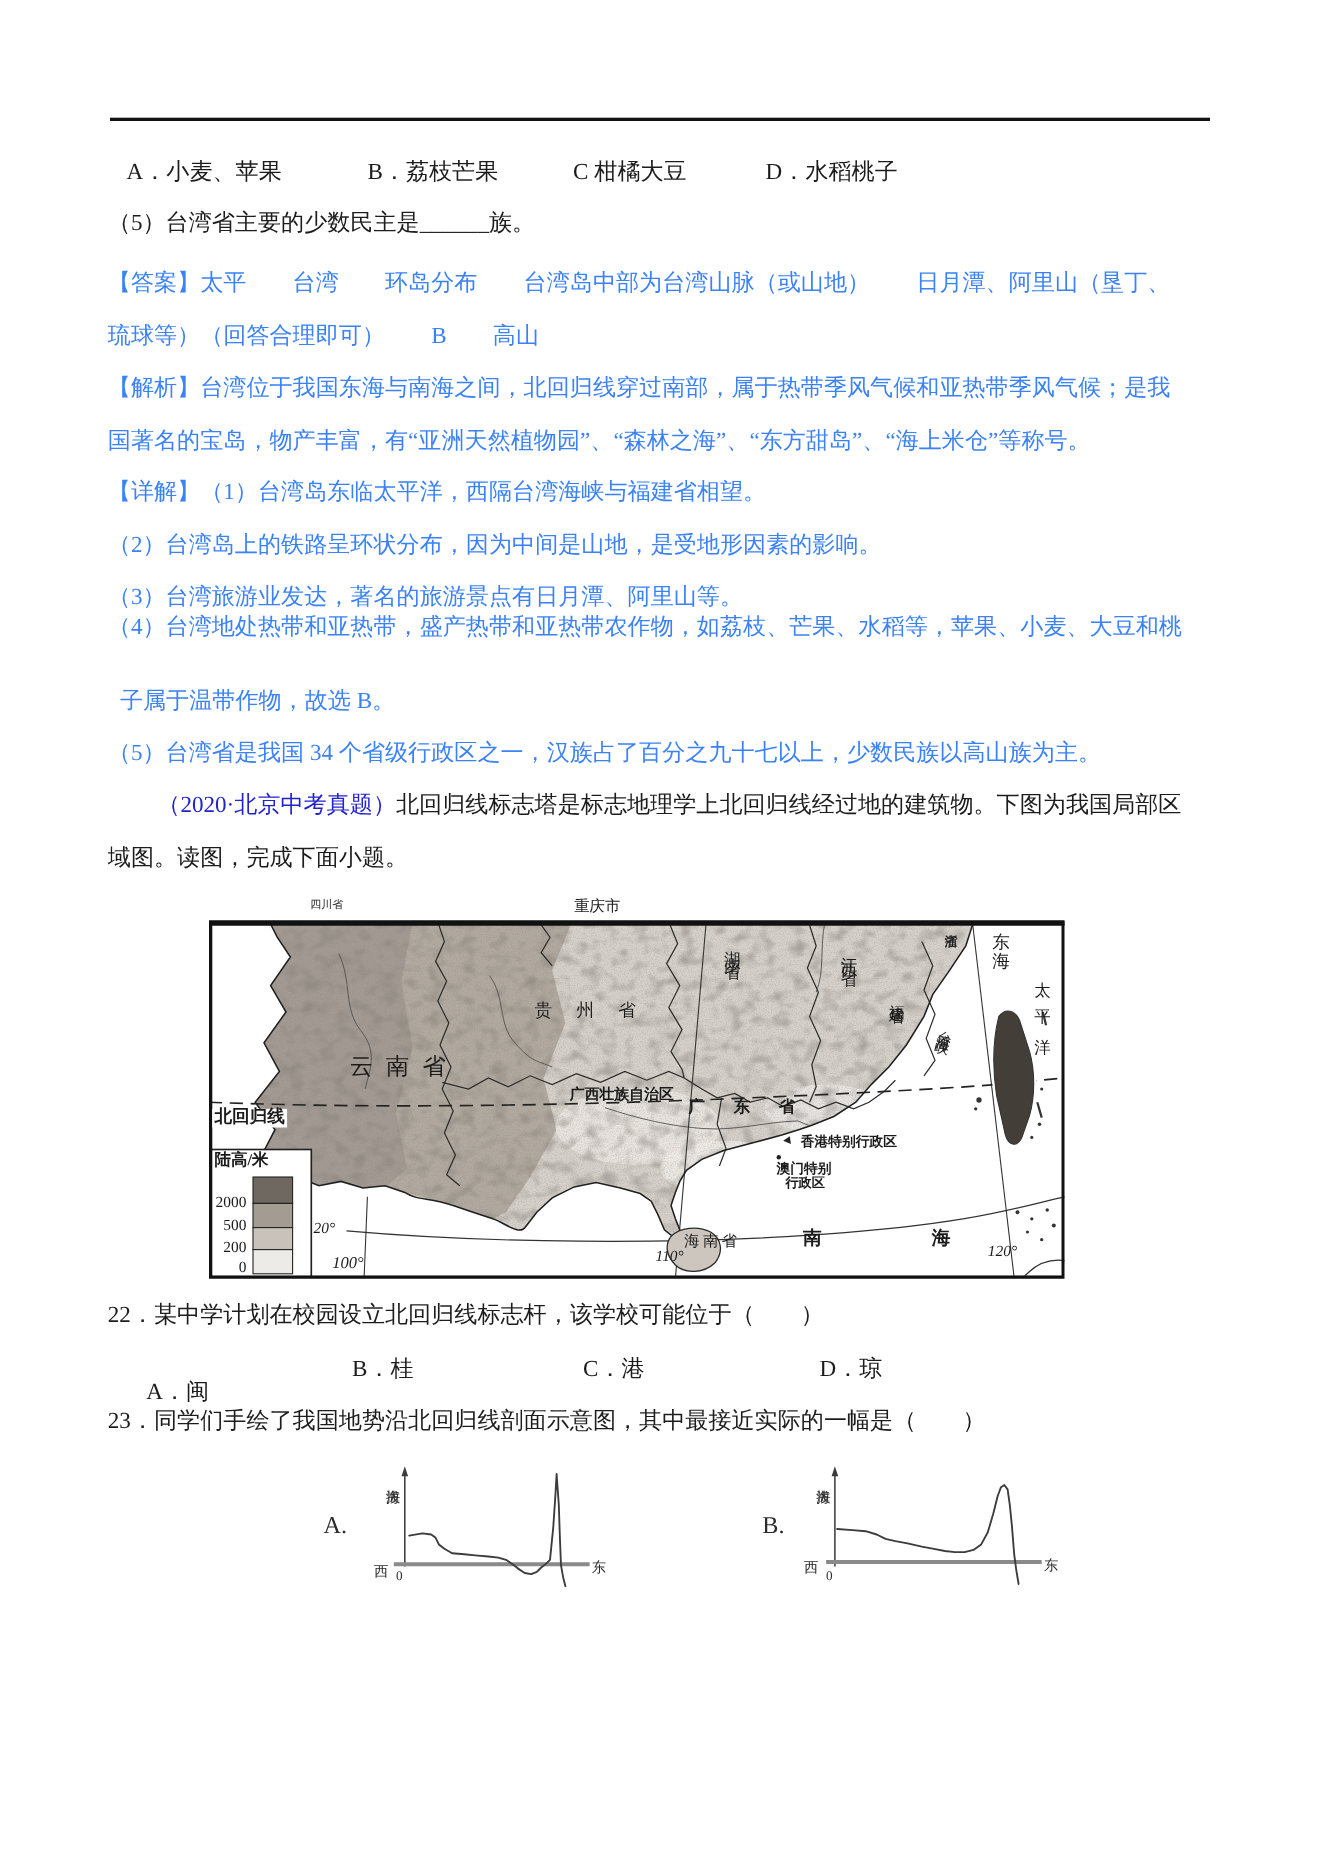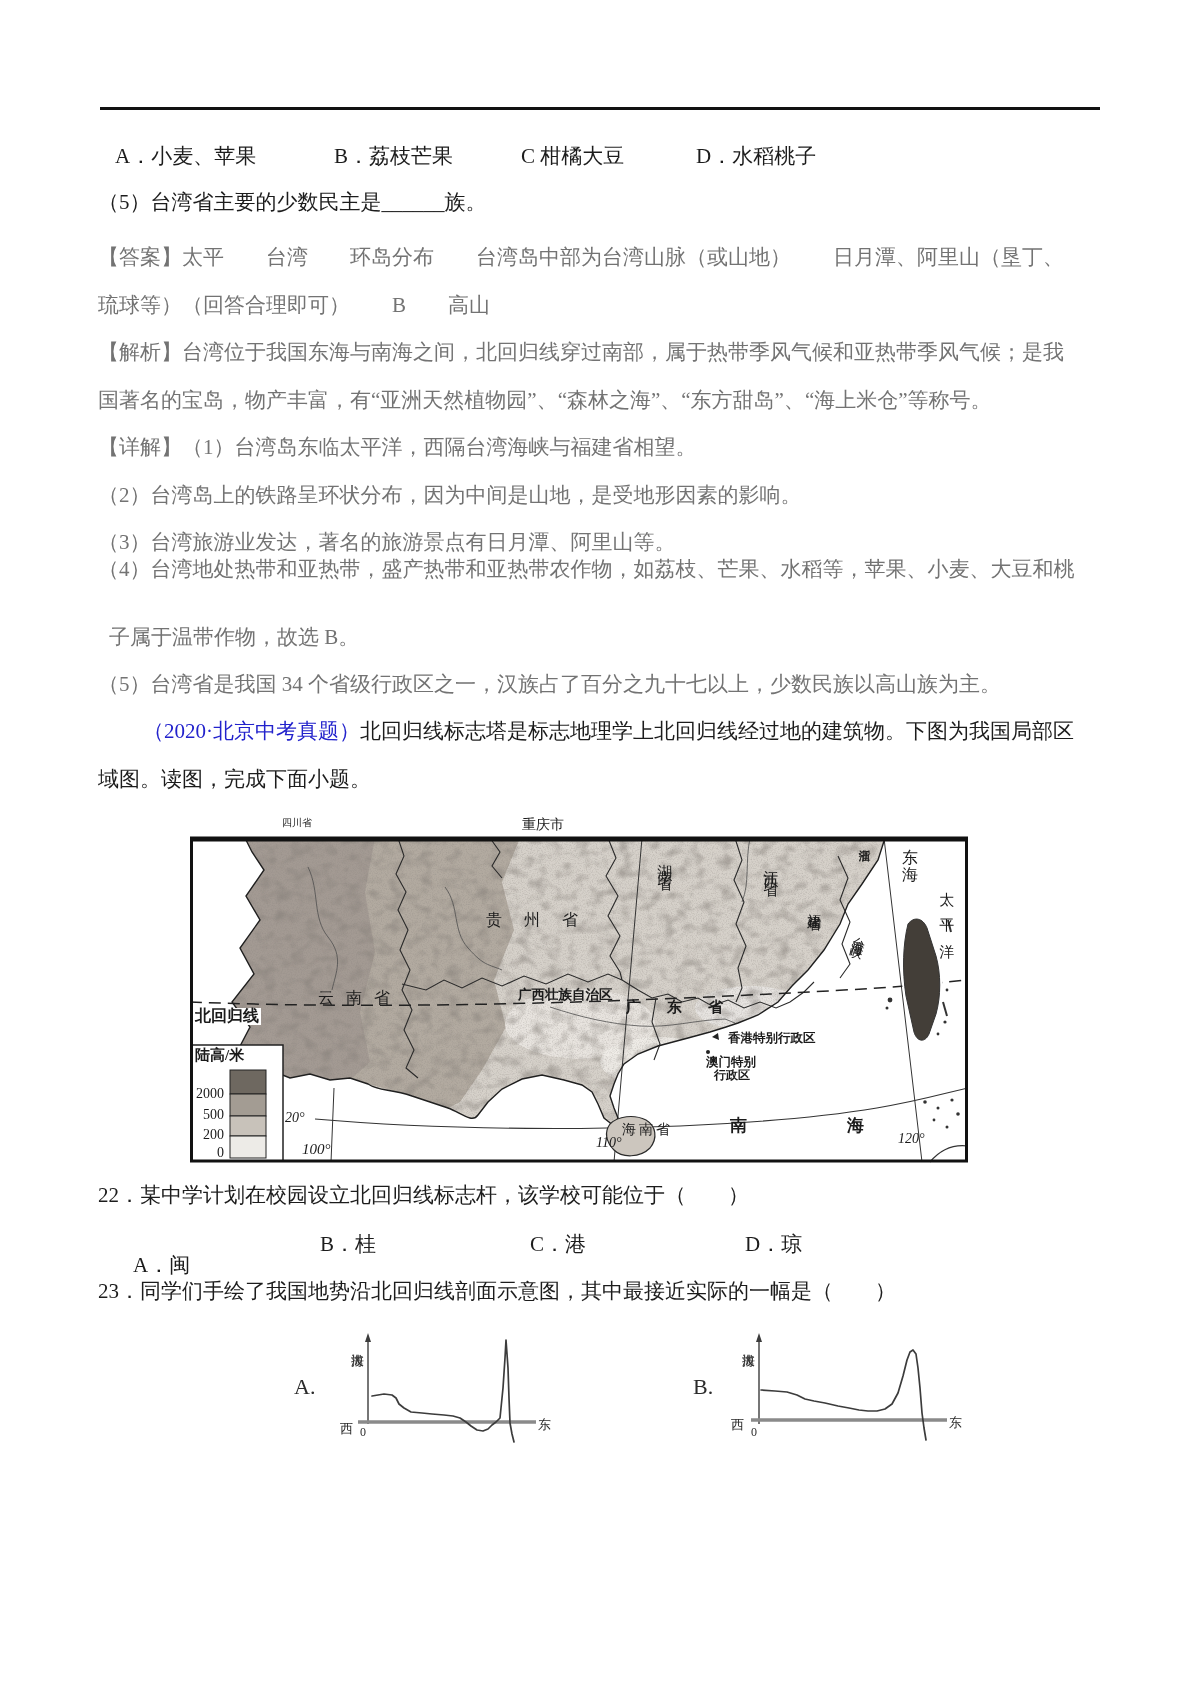--- a/index.html
+++ b/index.html
@@ -3,21 +3,21 @@
 <meta charset="utf-8">
 <style>
   html,body{margin:0;padding:0;}
   body{
     width:1200px;height:1698px;position:relative;background:#ffffff;
     font-family:"Liberation Serif","DejaVu Serif",serif;color:#1c1c1c;
     overflow:hidden;
   }
   .abs{position:absolute;white-space:nowrap;}
   .bodyline{font-size:21px;line-height:28px;}
-  .red{color:#737373;}
+  .red{color:#3b82f6;}
   .blue{color:#2222cc;}
   .divider{position:absolute;left:100px;top:107px;width:1000px;height:3px;background:#121212;}
   
   #map{position:absolute;left:190px;top:812px;width:778px;height:352px;overflow:hidden;}
   #map svg{position:absolute;left:0;top:0;}
   .mlbl{position:absolute;color:#1b1b1b;line-height:1.05;}
   .vert{writing-mode:vertical-rl;text-orientation:upright;}
   .deg{font-style:italic;font-size:14px;}
   
   .chart{position:absolute;}
@@ -143,21 +143,21 @@
       <rect x="40" y="324" width="36" height="22" fill="#edebe7" stroke="#222" stroke-width="1"></rect>
     </g>
 
     <rect x="1.5" y="27" width="775" height="322" fill="none" stroke="#111" stroke-width="3"></rect>
     <line x1="0" y1="27" x2="778" y2="27" stroke="#111" stroke-width="5"></line>
   </svg>
 
   <div class="mlbl" style="left:92px;top:6px;font-size:10px;">四川省</div>
   <div class="mlbl" style="left:332px;top:6px;font-size:14px;">重庆市</div>
   <div class="mlbl" style="left:296px;top:100px;font-size:16px;letter-spacing:22px;">贵州省</div>
-  <div class="mlbl" style="left:128px;top:178px;font-size:16px;letter-spacing:12px;">云南省</div>
+  <div class="mlbl" style="left:128px;top:146px;font-size:21px;letter-spacing:12px;">云南省</div>
   <div class="mlbl vert" style="left:466px;top:40px;font-size:15px;letter-spacing:6px;">湖南省</div>
   <div class="mlbl vert" style="left:572px;top:46px;font-size:15px;letter-spacing:6px;">江西省</div>
   <div class="mlbl vert" style="left:668px;top:28px;font-size:12px;">浙江省</div>
   <div class="mlbl vert" style="left:616px;top:90px;font-size:14px;letter-spacing:2px;">福建省</div>
   <div class="mlbl" style="left:436px;top:188px;font-size:15px;letter-spacing:26px;font-weight:600;">广东省</div>
   <div class="mlbl" style="left:328px;top:176px;font-size:13.5px;font-weight:600;">广西壮族自治区</div>
   <div class="mlbl" style="left:432px;top:311px;font-size:14px;letter-spacing:3px;">海南省</div>
   <div class="mlbl" style="left:538px;top:220px;font-size:12.5px;font-weight:600;">香港特别行政区</div>
   <div class="mlbl" style="left:516px;top:244px;font-size:12.5px;font-weight:600;">澳门特别</div>
   <div class="mlbl" style="left:524px;top:257px;font-size:12px;font-weight:600;">行政区</div>

